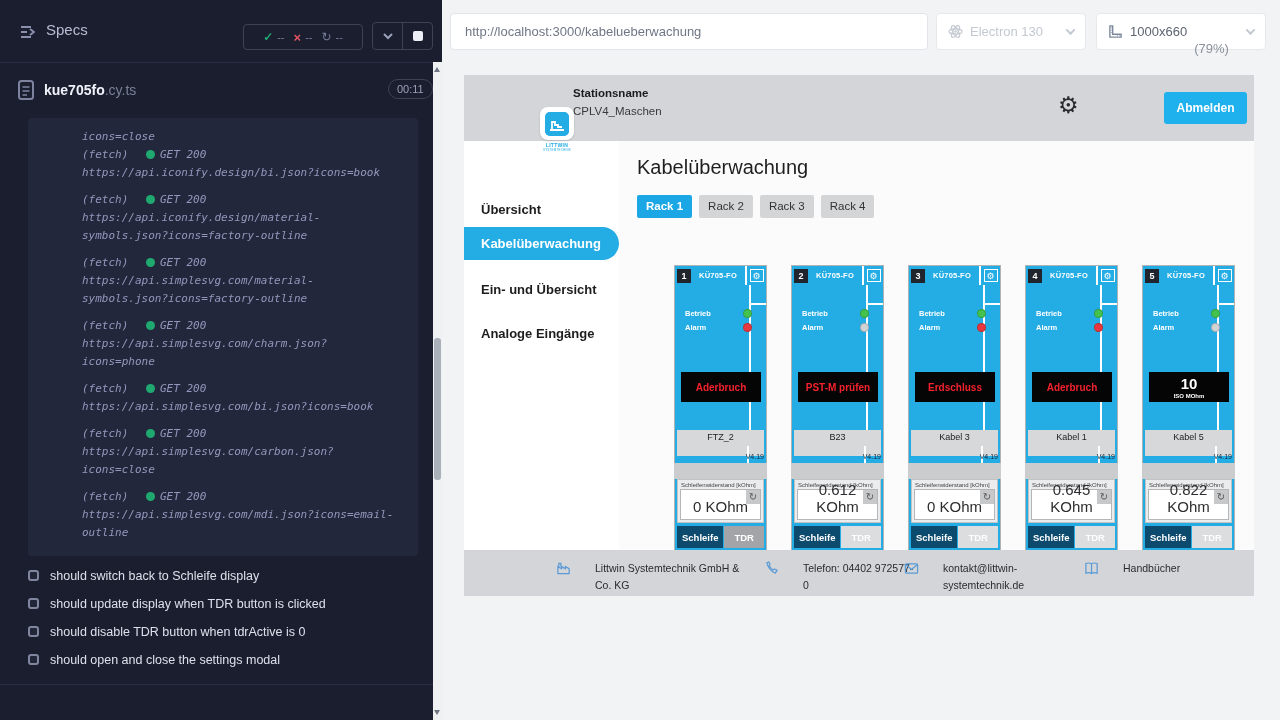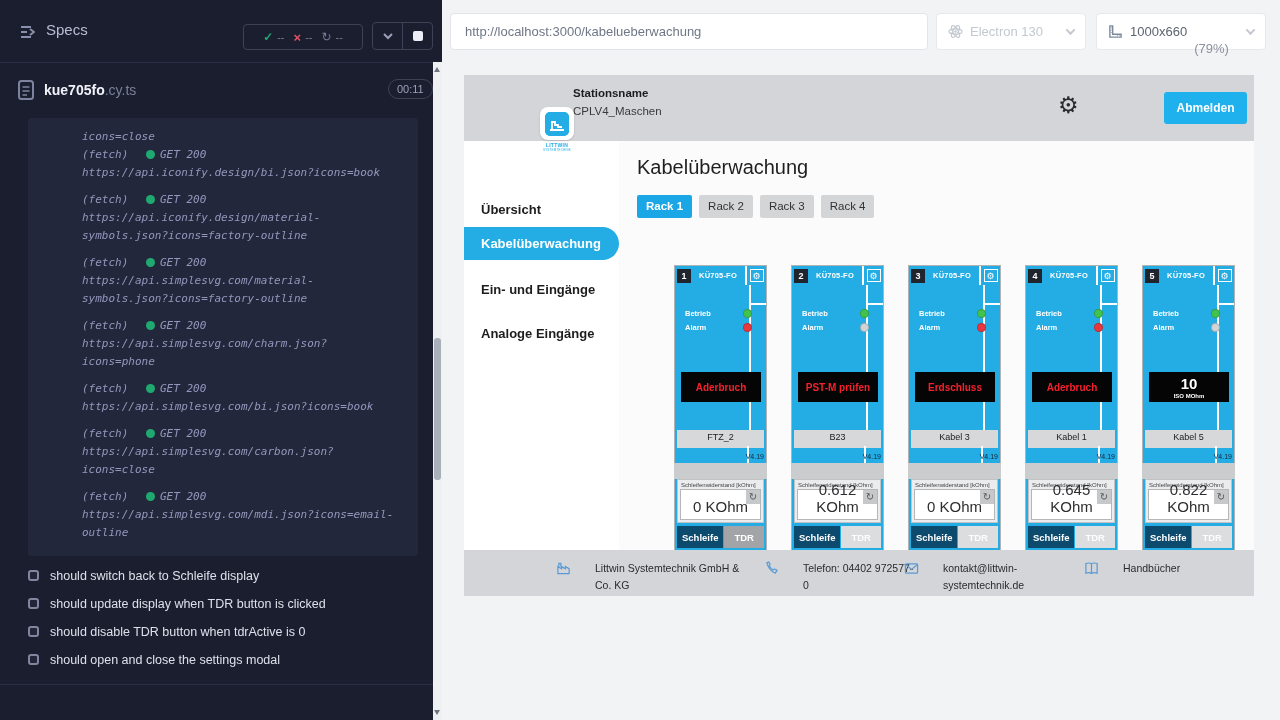--- a/index.html
+++ b/index.html
@@ -87,21 +87,21 @@
   .rack-strip { position:absolute; top:19px; right:0; width:17px; height:147px; border-left:2px solid #fff; }
   .rack-strip::after { content:""; position:absolute; left:0; right:0; top:18px; height:2px; background:#fff; }
   .rack-leds { position:absolute; top:40px; left:10px; }
   .led-row { display:flex; align-items:center; height:14px; }
   .led-label { width:58px; color:#fff; font-size:7.5px; font-weight:bold; }
   .led { width:9px; height:9px; border-radius:50%; border:1px solid rgba(0,0,0,.18); }
   .rack-display { position:absolute; top:106px; left:6px; right:5px; height:30px; background:#050505; display:flex; flex-direction:column; align-items:center; justify-content:center; z-index:3; }
   .disp-alarm { color:#f5222d; font-size:10px; font-weight:bold; white-space:nowrap; }
   .disp-num { color:#fff; font-size:15px; font-weight:bold; line-height:15px; }
   .disp-sub { color:#fff; font-size:6px; font-weight:bold; margin-top:2px; }
-  .rack-cable { position:absolute; top:164px; left:2px; right:2px; height:18px; background:#d7d8d9; color:#222; font-size:9px; text-align:center; line-height:14px; }
+  .rack-cable { position:absolute; top:164px; left:2px; right:2px; height:26px; background:#d7d8d9; color:#222; font-size:9px; text-align:center; line-height:14px; }
   .rack-vrow { position:absolute; top:180px; left:0; right:0; height:17px; }
   .rack-vrow::before { content:""; position:absolute; right:17px; top:0; bottom:0; width:2px; background:#fff; }
   .rack-ver { position:absolute; right:2px; bottom:3px; font-size:7px; color:#14293d; }
   .rack-gap { position:absolute; top:197px; left:-1px; right:-1px; height:16px; background:#caccce; }
   .rack-panel { position:absolute; top:213px; left:2px; right:2px; height:44px; background:#ebeced; border:1px solid #c2c2c2; }
   .res-label { font-size:6px; color:#444; padding:2px 1px 1px 3px; white-space:nowrap; overflow:hidden; }
   .res-box { position:relative; margin:0 2px; height:31px; background:#fff; border:1px solid #b4b6b8; }
   .res-refresh { position:absolute; top:0; right:0; width:14px; height:14px; background:#c6c8ca; color:#57585a; font-size:10px; line-height:14px; text-align:center; cursor:pointer; }
   .res-val { position:absolute; bottom:4px; left:0; right:0; text-align:center; font-size:15px; color:#2e2e30; }
   .rack-btns { position:absolute; top:260px; left:2px; right:2px; height:22px; display:flex; gap:1px; }
@@ -275,21 +275,21 @@
               <path d="M5 18h14M7 18v-8h3v3h3v2h4" fill="none" stroke="#fff" stroke-width="1.8"></path>
             </svg>
         </div>
         <div class="logo-text">LITTWIN</div>
         <div class="logo-sub">SYSTEMTECHNIK</div>
       </div>
 
       <div class="app-sidebar">
         <div class="nav-item nav-0">Übersicht</div>
         <div class="nav-active">Kabelüberwachung</div>
-        <div class="nav-item nav-2">Ein- und Eingänge</div>
+        <div class="nav-item nav-2">Ein- und Übersicht</div>
         <div class="nav-item nav-3">Analoge Eingänge</div>
       </div>
 
       <div class="app-content">
         <div class="page-title">Kabelüberwachung</div>
         <div class="racktabs">
           <span class="racktab active">Rack 1</span>
           <span class="racktab">Rack 2</span>
           <span class="racktab">Rack 3</span>
           <span class="racktab">Rack 4</span>

